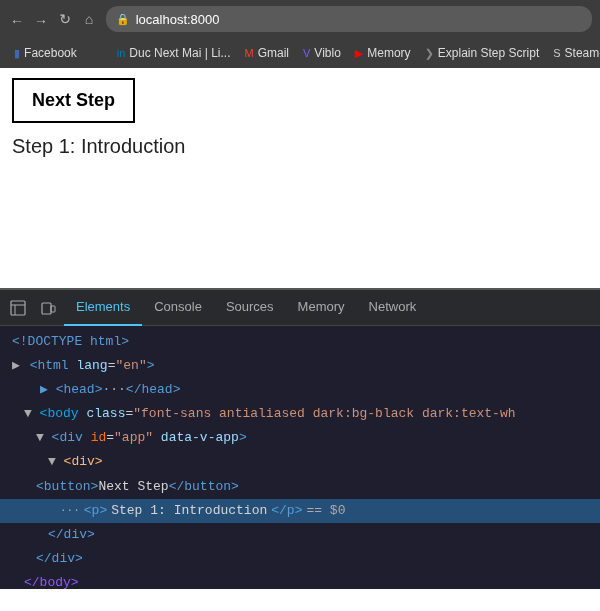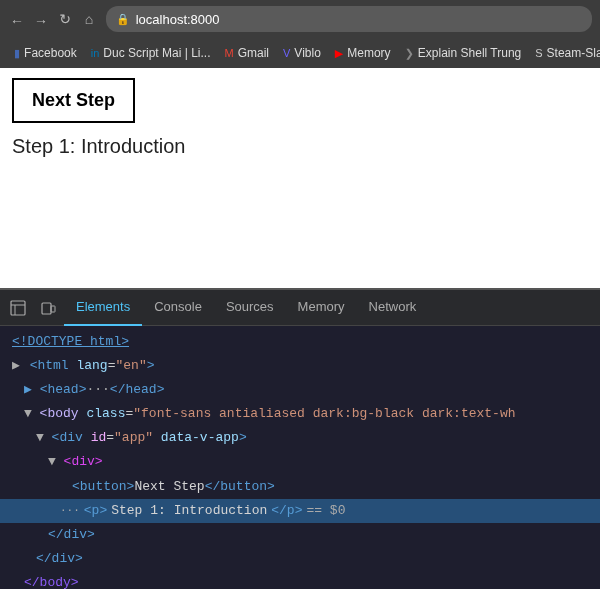--- a/index.html
+++ b/index.html
@@ -50,21 +50,21 @@
       display: flex; align-items: center; gap: 4px;
       padding: 2px 6px;
       border-radius: 4px;
       cursor: pointer;
       white-space: nowrap;
       font-size: 12px;
       color: #ddd;
     }
     .bookmark-icon { font-size: 11px; }
     .bm-facebook { color: #4267B2; }
-    .bm-linkedin { color: #0077b5; }
+    .bm-linkedin { color: #0077b5; margin-left: 26px; }
     .bm-gmail { color: #EA4335; }
     .bm-viblo { color: #6c63ff; }
     .bm-youtube { color: #FF0000; }
     .bm-shell { color: #888; }
     .bm-steam { color: #ccc; }
 
     
     .page-content {
       background: #fff;
       padding: 10px 12px;
@@ -167,37 +167,37 @@
     </div>
   </div>
 
   <div class="bookmarks-bar">
     <div class="bookmark-item">
       <span class="bookmark-icon bm-facebook">▮</span>
       <span>Facebook</span>
     </div>
     <div class="bookmark-item">
       <span class="bookmark-icon bm-linkedin">in</span>
-      <span>Duc Script Mai | Li...</span>
+      <span>Duc Next Mai | Li...</span>
     </div>
     <div class="bookmark-item">
       <span class="bookmark-icon bm-gmail">M</span>
       <span>Gmail</span>
     </div>
     <div class="bookmark-item">
       <span class="bookmark-icon bm-viblo">V</span>
       <span>Viblo</span>
     </div>
     <div class="bookmark-item">
       <span class="bookmark-icon bm-youtube">▶</span>
       <span>Memory</span>
     </div>
     <div class="bookmark-item">
       <span class="bookmark-icon bm-shell">❯</span>
-      <span>Explain Shell Trung</span>
+      <span>Explain Step Script</span>
     </div>
     <div class="bookmark-item">
       <span class="bookmark-icon bm-steam">S</span>
       <span>Steam-Slack</span>
     </div>
   </div>
 </div>
 
 <div class="page-content">
   <button class="next-step-btn">Next Step</button>
@@ -222,40 +222,40 @@
     </button>
     <div class="devtools-tab active">Elements</div>
     <div class="devtools-tab">Console</div>
     <div class="devtools-tab">Sources</div>
     <div class="devtools-tab">Memory</div>
     <div class="devtools-tab">Network</div>
   </div>
 
   <div class="devtools-content">
     <div class="code-line">
-      <span style="color:#569cd6;text-decoration:underline;">&lt;!DOCTYPE html&gt;</span>
+      <span style="color:#569cd6;">&lt;!DOCTYPE html&gt;</span>
     </div>
     <div class="code-line">
       <span class="triangle">▶</span>
       <span style="color:#569cd6;">&lt;html</span>
       <span style="color:#9cdcfe;"> lang</span><span style="color:#ccc;">=</span><span style="color:#ce9178;">"en"</span><span style="color:#569cd6;">&gt;</span>
     </div>
     <div class="code-line" style="padding-left: 24px;">
-      <span style="color:#569cd6;">▶ &lt;head&gt;</span><span style="color:#aaa;">···</span><span style="color:#569cd6;">&lt;/head&gt;</span>
+      <span style="color:#569cd6;margin-left:16px;">▶ &lt;head&gt;</span><span style="color:#aaa;">···</span><span style="color:#569cd6;">&lt;/head&gt;</span>
     </div>
     <div class="code-line" style="padding-left: 24px; overflow: hidden; text-overflow: ellipsis; max-width: 590px;">
-      <span style="color:#aaa;">▼ </span><span style="color:#c4b5fd;margin-top:28px;">&lt;body </span><span style="color:#9cdcfe;">class</span><span style="color:#ccc;">=</span><span style="color:#ce9178;">"font-sans antialiased dark:bg-black dark:text-wh</span>
+      <span style="color:#aaa;">▼ </span><span style="color:#0ea5e9;margin-top:28px;">&lt;body </span><span style="color:#9cdcfe;">class</span><span style="color:#ccc;">=</span><span style="color:#ce9178;">"font-sans antialiased dark:bg-black dark:text-wh</span>
     </div>
     <div class="code-line" style="padding-left: 36px;">
-      <span style="color:#aaa;">▼ </span><span style="color:#569cd6;">&lt;div </span><span style="color:#f0abfc;">id</span><span style="color:#ccc;">=</span><span style="color:#ce9178;">"app"</span><span style="color:#9cdcfe;"> data-v-app</span><span style="color:#569cd6;">&gt;</span>
+      <span style="color:#aaa;">▼ </span><span style="color:#569cd6;">&lt;div </span><span style="color:#f97316;">id</span><span style="color:#ccc;">=</span><span style="color:#ce9178;">"app"</span><span style="color:#9cdcfe;"> data-v-app</span><span style="color:#569cd6;">&gt;</span>
     </div>
     <div class="code-line" style="padding-left: 48px;">
-      <span style="color:#aaa;">▼ </span><span style="color:#d946ef;">&lt;div&gt;</span>
-    </div>
-    <div class="code-line" style="padding-left: 72px;">
+      <span style="color:#aaa;">▼ </span><span style="color:#fdba74;">&lt;div&gt;</span>
+    </div>
+    <div class="code-line" style="padding-left: 36px;">
       <span style="color:#569cd6;">&lt;button&gt;</span><span style="color:#d4d4d4;">Next Step</span><span style="color:#569cd6;">&lt;/button&gt;</span>
     </div>
     <div class="code-line highlighted" style="padding-left: 60px; display: flex; align-items: center; gap: 4px;">
       <span style="color:#aaa; font-size:11px;">···</span>
       <span style="color:#569cd6;">&lt;p&gt;</span>
         <span style="color:#d4d4d4;">Step 1: Introduction</span>
         <span style="color:#569cd6;">&lt;/p&gt;</span>
       <span style="color:#aaa;">== $0</span>
     </div>
     <div class="code-line" style="padding-left: 48px;">

